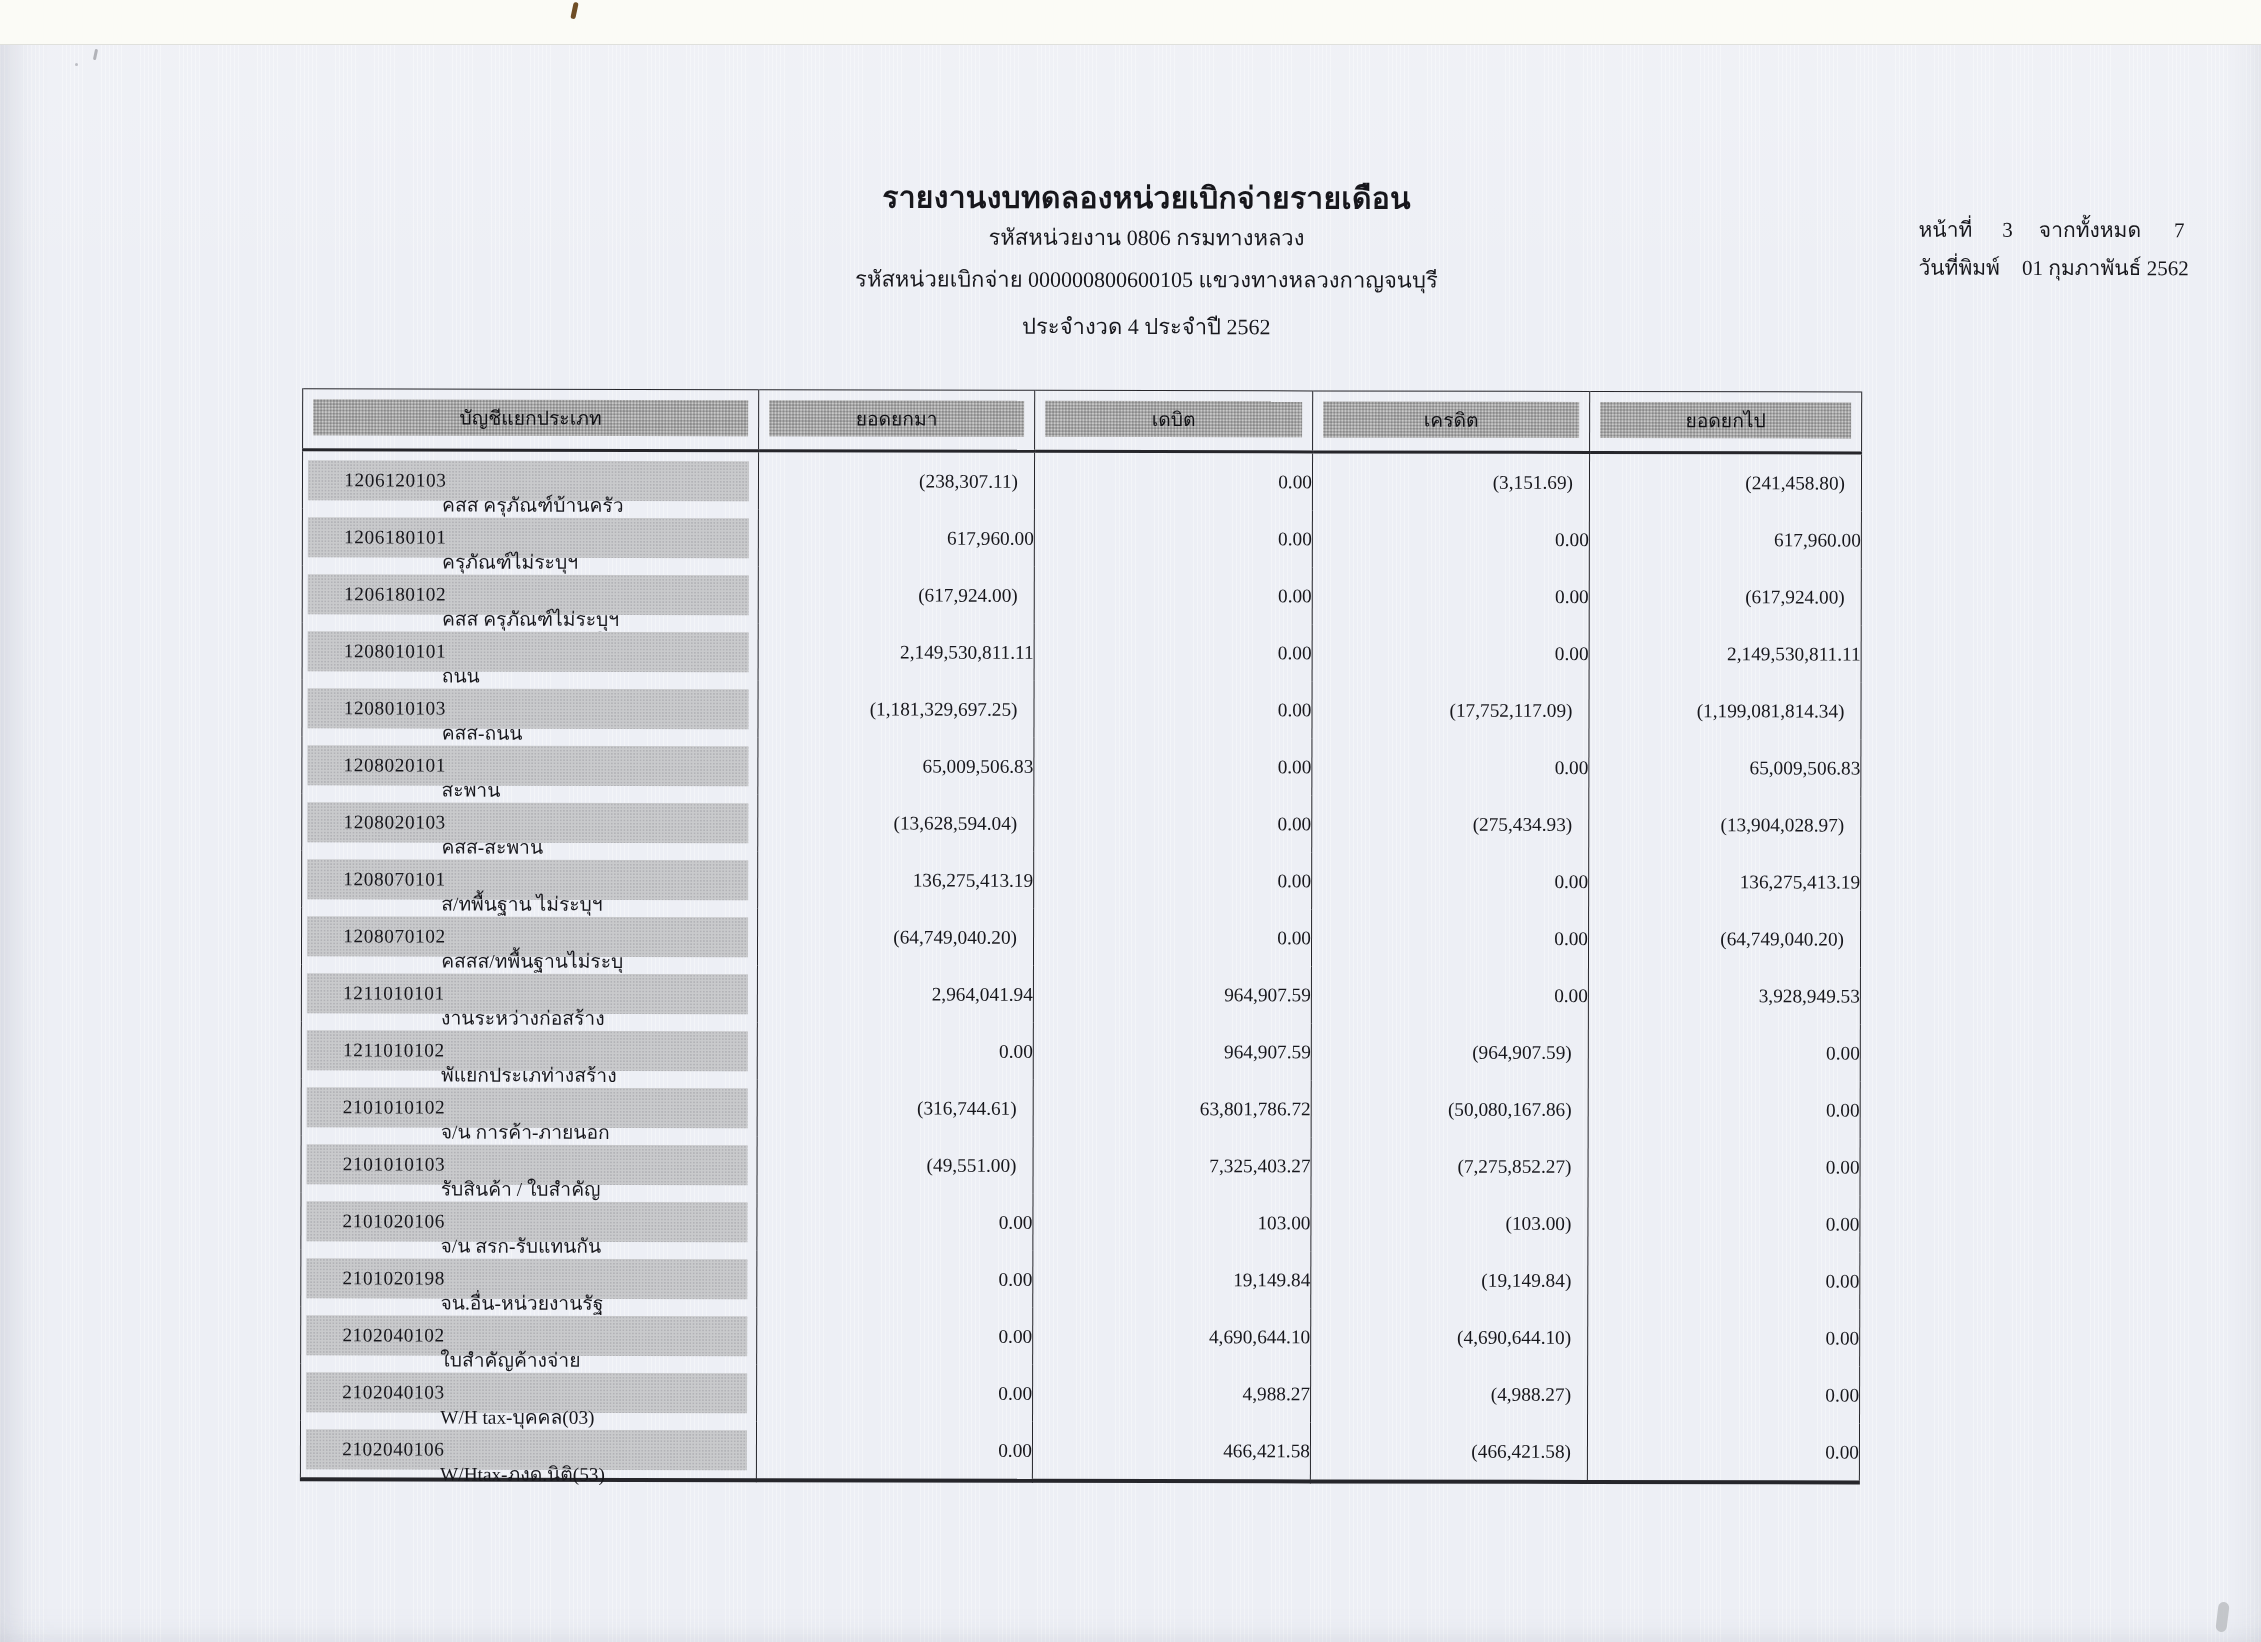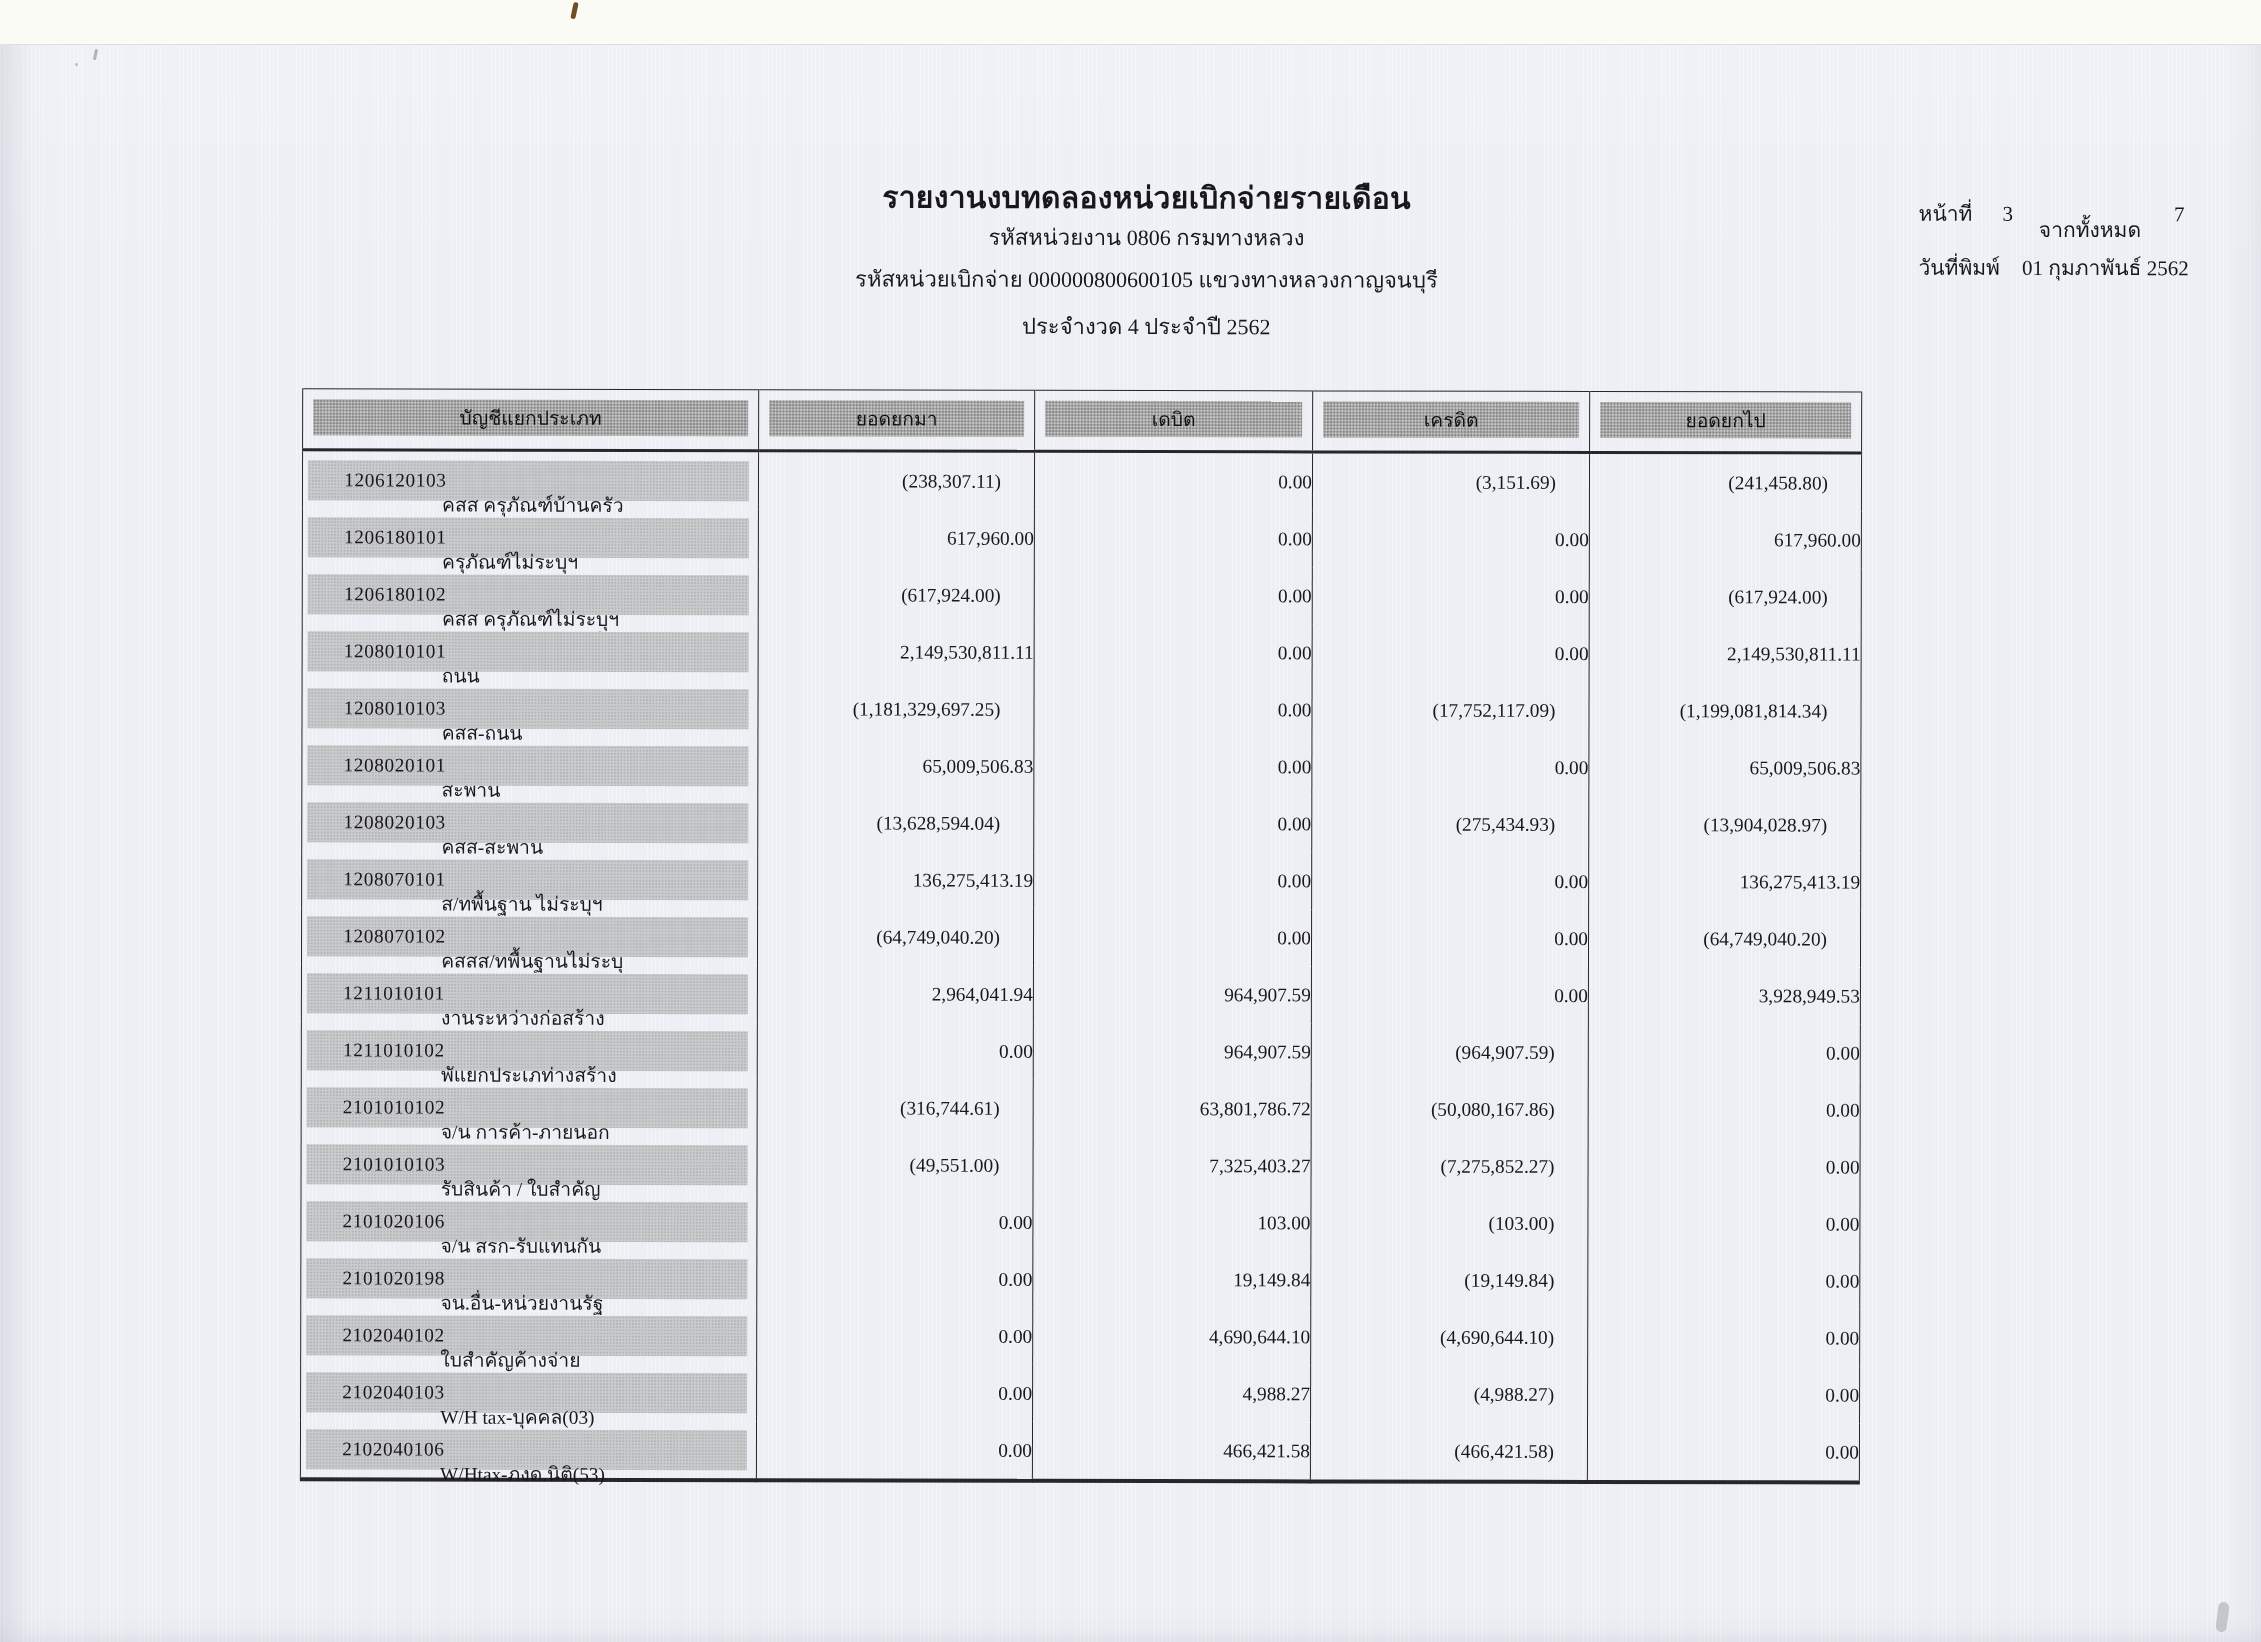--- a/index.html
+++ b/index.html
@@ -41,21 +41,21 @@
   
   .report-header { position:absolute; left:664px; top:178px; width:966px; text-align:center; }
   .rh-title { font-size:30px; font-weight:bold; line-height:40px; letter-spacing:0.3px; }
   .rh-sub  { font-size:22px; line-height:31px; }
   .rh-sub1 { margin-top:3.9px; }
   .rh-sub2 { margin-top:11.6px; }
   .rh-sub3 { margin-top:15.5px; }
 
   
   .page-info { position:absolute; left:1919px; top:181px; width:309px; font-size:21px; line-height:30px; }
-  .pi-row { display:flex; align-items:center; }
+  .pi-row { display:flex; align-items:flex-end; }
   .pi-row + .pi-row { margin-top:8px; }
   .pi-gap-a { margin-right:30px; }
   .pi-gap-b { margin-right:26px; }
   .pi-gap-c { margin-right:33px;margin-top:32px; }
   .pi-gap-d { margin-right:22px; }
 
   
   .report-table {
     position:absolute; left:303px; top:390px; width:1559px;
     border-collapse:collapse; table-layout:fixed;
@@ -85,21 +85,21 @@
     height:40px; margin:0 9px 0 5.2px;
     display:flex; align-items:center;
     background-color:#c9cacc;
     background-image: radial-gradient(rgba(150,150,156,.45) 0.6px, transparent 0.8px);
     background-size:3.2px 3.2px;
     padding-left:36px;
   }
   .code { width:98px; flex:0 0 98px; letter-spacing:0.6px; }
   .name { flex:1;margin-top:48px; }
   .num { text-align:right; padding-right:30px; }
-  .num.neg { padding-right:33px; }
+  .num.neg { padding-right:16px; }
 </style>
 </head>
 <body>
 
 <div class="texture"></div>
 <div class="top-band"></div>
 <div class="speck-brown"></div>
 <div class="speck-quote"></div>
 <div class="speck-dot"></div>
 <div class="speck-dot2"></div>

